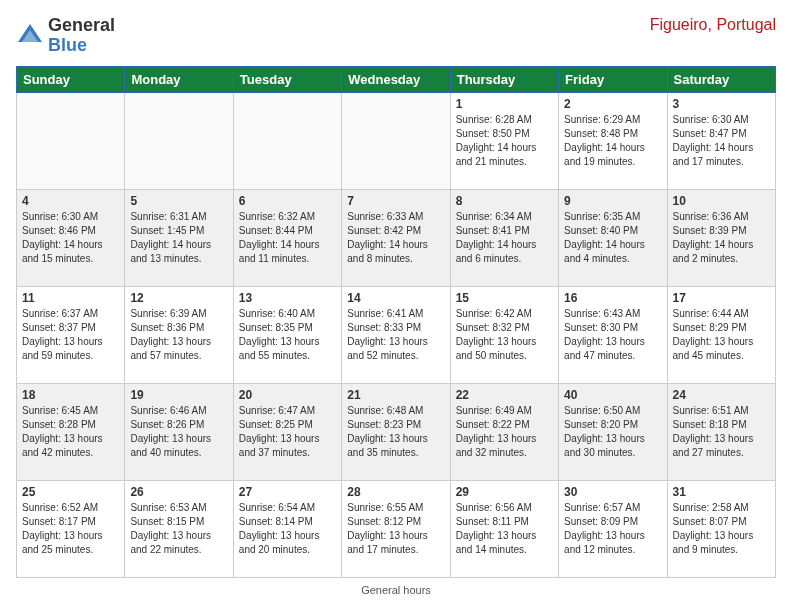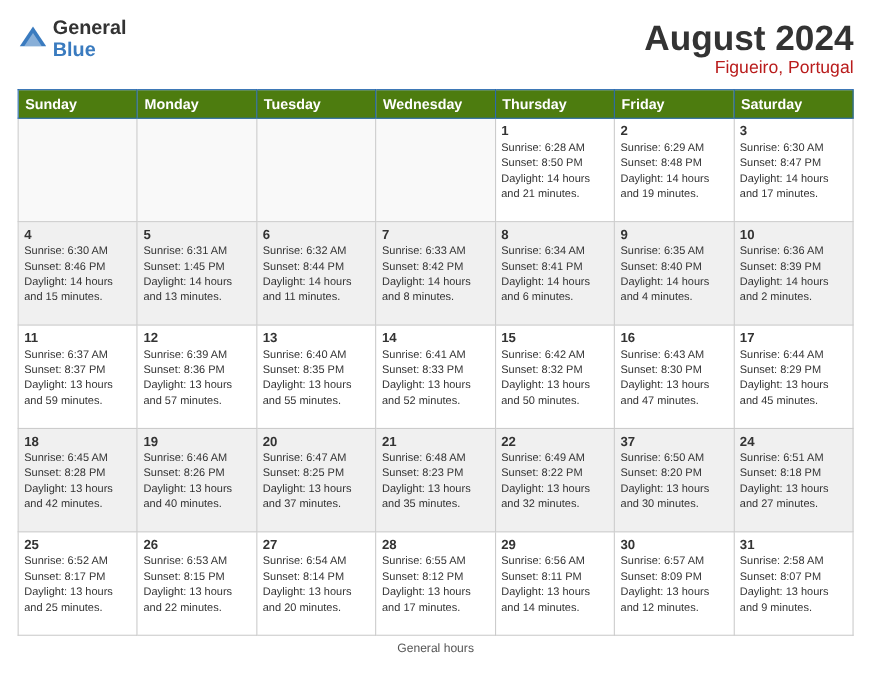--- a/index.html
+++ b/index.html
@@ -52,21 +52,21 @@
       color: #b91c1c;
     }
     .calendar {
       flex: 1;
       border: 1px solid #ccc;
       border-collapse: collapse;
       width: 100%;
       table-layout: fixed;
     }
     .calendar th {
-      background: #4d7c0f;
+      background: #15803d;
       color: #fff;
       text-align: left;
       padding: 5px 6px;
       font-size: 13px;
       border: 1px solid #2a6aaf;
     }
     .calendar td {
       border: 1px solid #ccc;
       vertical-align: top;
       padding: 4px 5px;
@@ -110,21 +110,20 @@
       <svg class="logo-icon" viewBox="0 0 28 28">
         <polygon points="14,2 26,20 2,20" fill="#3a7bbf"></polygon>
         <polygon points="14,8 22,20 6,20" fill="#fff" opacity="0.4"></polygon>
       </svg>
       <div class="logo-text">
         <span class="logo-general">General</span><br>
         <span class="logo-blue">Blue</span>
       </div>
     </div>
     <div class="title-block">
-      <div class="month-year">August 2024</div>
       <div class="location">Figueiro, Portugal</div>
     </div>
   </div>
 
   <table class="calendar">
     <thead>
       <tr>
       <th>Sunday</th>
           <th>Monday</th>
           <th>Tuesday</th>
@@ -272,21 +271,21 @@
 Sunset: 8:23 PM
 Daylight: 13 hours and 35 minutes.</div>
           </td>
           <td class="shaded">
             <span class="day-num">22</span>
             <div class="day-info" style="white-space: pre-line;">Sunrise: 6:49 AM
 Sunset: 8:22 PM
 Daylight: 13 hours and 32 minutes.</div>
           </td>
           <td class="shaded">
-            <span class="day-num">37</span>
+            <span class="day-num">40</span>
             <div class="day-info" style="white-space: pre-line;">Sunrise: 6:50 AM
 Sunset: 8:20 PM
 Daylight: 13 hours and 30 minutes.</div>
           </td>
           <td class="shaded">
             <span class="day-num">24</span>
             <div class="day-info" style="white-space: pre-line;">Sunrise: 6:51 AM
 Sunset: 8:18 PM
 Daylight: 13 hours and 27 minutes.</div>
           </td>

